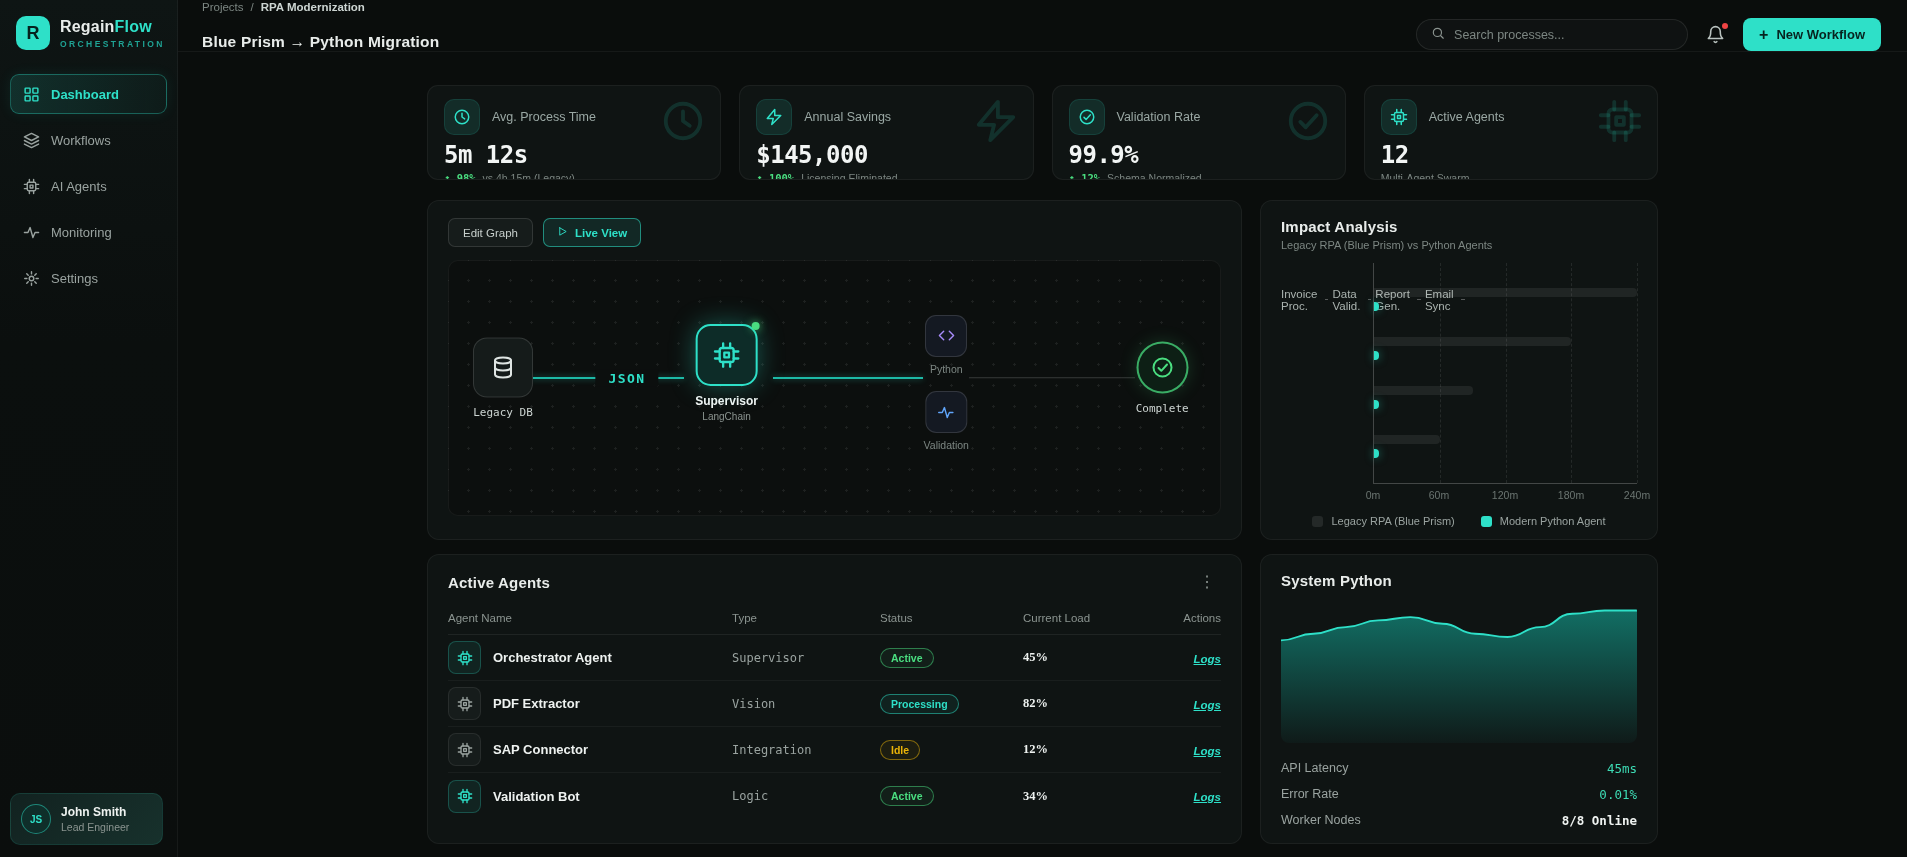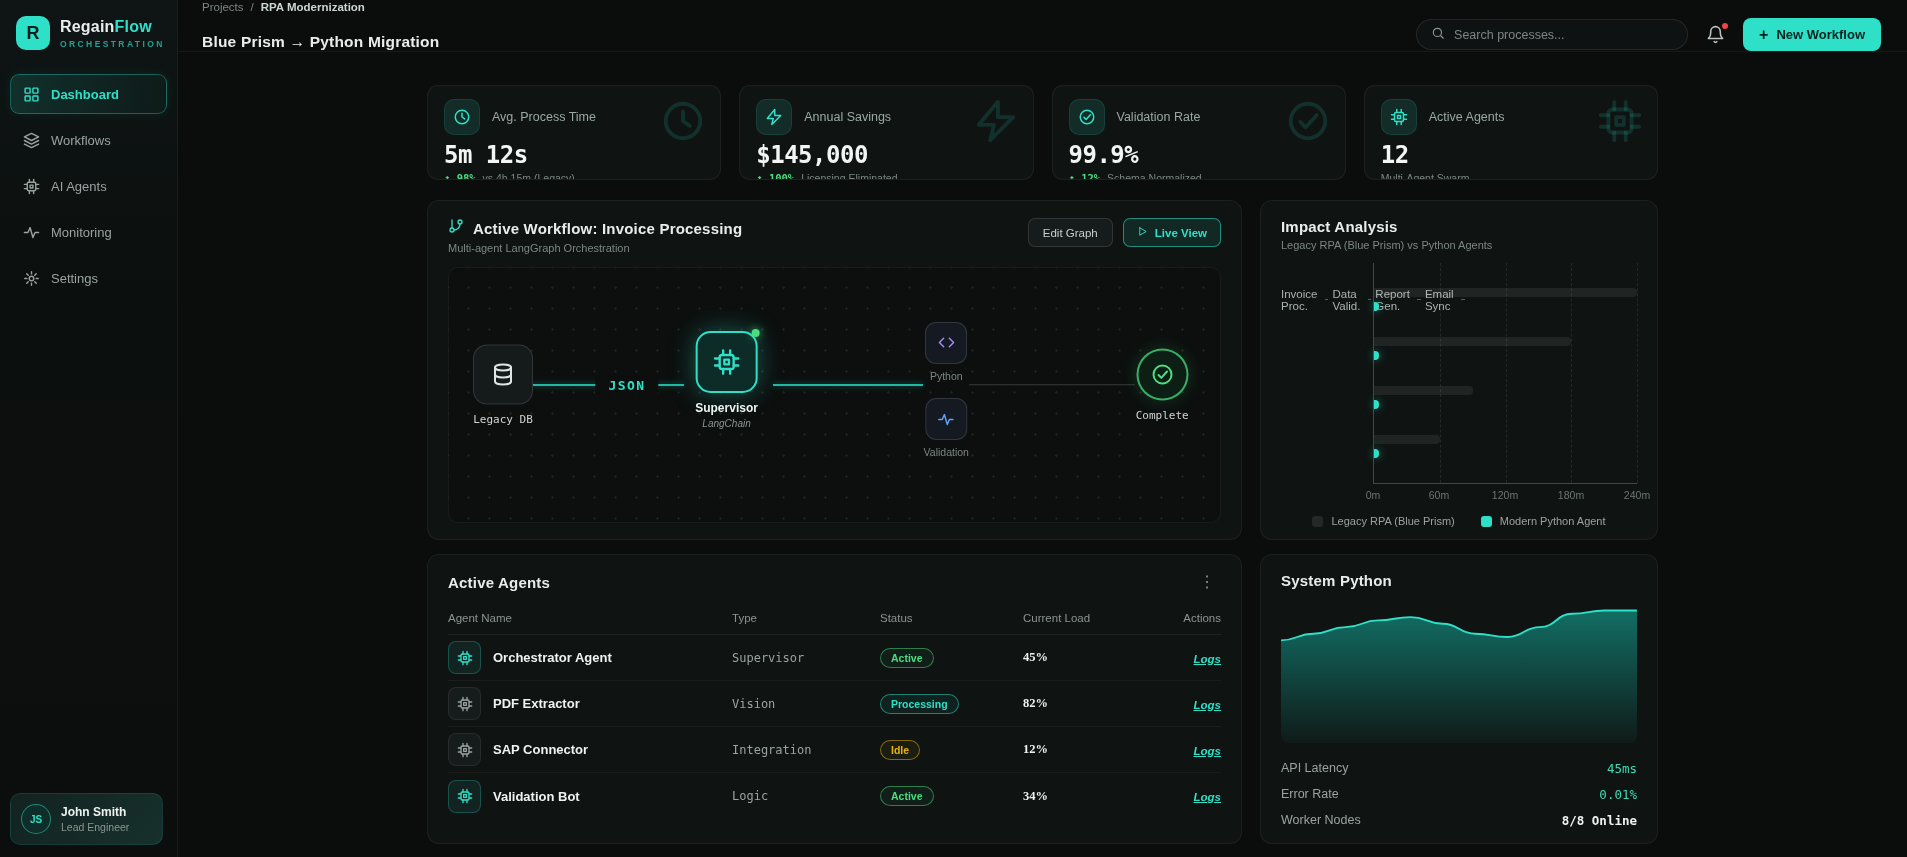--- a/index.html
+++ b/index.html
@@ -102,21 +102,21 @@
     color:#2ee0c8; box-shadow:0 0 26px rgba(46,224,200,.35); position:relative; }
   .node.accent .node-box svg { width:28px; height:28px; }
   .node.mini .node-box { width:42px; height:42px; border-radius:11px; background:#141922; }
   .node.mini .node-box svg { width:17px; height:17px; }
   .node.success .node-box { width:52px; height:52px; border-radius:50%; background:#0d1f15;
     border:2px solid rgba(74,222,128,.75); color:#4ade80; box-shadow:0 0 18px rgba(74,222,128,.18); }
   .node.success .node-box svg { width:24px; height:24px; }
   .node-label { margin-top:8px; font-size:11px; color:#cdd5d2; font-family:"DejaVu Sans Mono", monospace; white-space:nowrap; }
   .node.accent .node-label { font-family:"Liberation Sans", sans-serif; font-weight:bold; color:#f2f5f4; font-size:12px; }
   .node.mini .node-label { font-size:10.5px; color:#7c8682; font-family:"Liberation Sans", sans-serif; margin-top:6px; }
-  .node-sublabel { font-size:10px; color:#8b9490; margin-top:3px;font-style:italic; }
+  .node-sublabel { font-size:10px; color:#8b9490; margin-top:3px; }
   .live-dot { position:absolute; top:-4px; right:-4px; width:8px; height:8px; border-radius:50%; background:#4ade80;
     box-shadow:0 0 8px rgba(74,222,128,.8); }
   .edge { position:absolute; height:2px; transform:translateY(-50%); }
   .edge.teal { background:#1db9a6; box-shadow:0 0 6px rgba(46,224,200,.45); }
   .edge.gray { background:rgba(255,255,255,.18); height:1.5px; }
   .edge-label { position:absolute; transform:translate(-50%,-50%); background:#0c0f0e; padding:1px 13px;
     color:#2ee0c8; font-size:13px; letter-spacing:1.5px; font-family:"DejaVu Sans Mono", monospace; font-weight:bold;margin-left:20px; }
 
   
   .imp-chart { margin-top:12px; }
@@ -372,32 +372,20 @@
             <div class="card-sub">
               <span class="note">Multi-Agent Swarm</span>
             </div>
           </div>
         </div>
 
       <div class="panel-grid">
 
         <section class="panel">
           <div class="wf-head">
-            <div>
-              <div class="wf-title-row">
-                <span id="branch-ic"><svg viewBox="0 0 24 24" fill="none" stroke="currentColor" stroke-width="2" stroke-linecap="round" stroke-linejoin="round">
-                      <line x1="6" y1="3" x2="6" y2="15"></line>
-                      <circle cx="18" cy="6" r="3"></circle>
-                      <circle cx="6" cy="18" r="3"></circle>
-                      <path d="M18 9a9 9 0 0 1-9 9"></path>
-                    </svg></span>
-                <span class="panel-title">Active Workflow: Invoice Processing</span>
-              </div>
-              <div class="panel-sub">Multi-agent LangGraph Orchestration</div>
-            </div>
             <div class="wf-btns">
               <button class="btn-ghost">Edit Graph</button>
               <button class="btn-live">
                 <span id="play-ic"><svg viewBox="0 0 24 24" fill="none" stroke="currentColor" stroke-width="2" stroke-linecap="round" stroke-linejoin="round">
                       <polygon points="6 4 20 12 6 20 6 4"></polygon>
                     </svg></span>
                 <span>Live View</span>
               </button>
             </div>
           </div>

